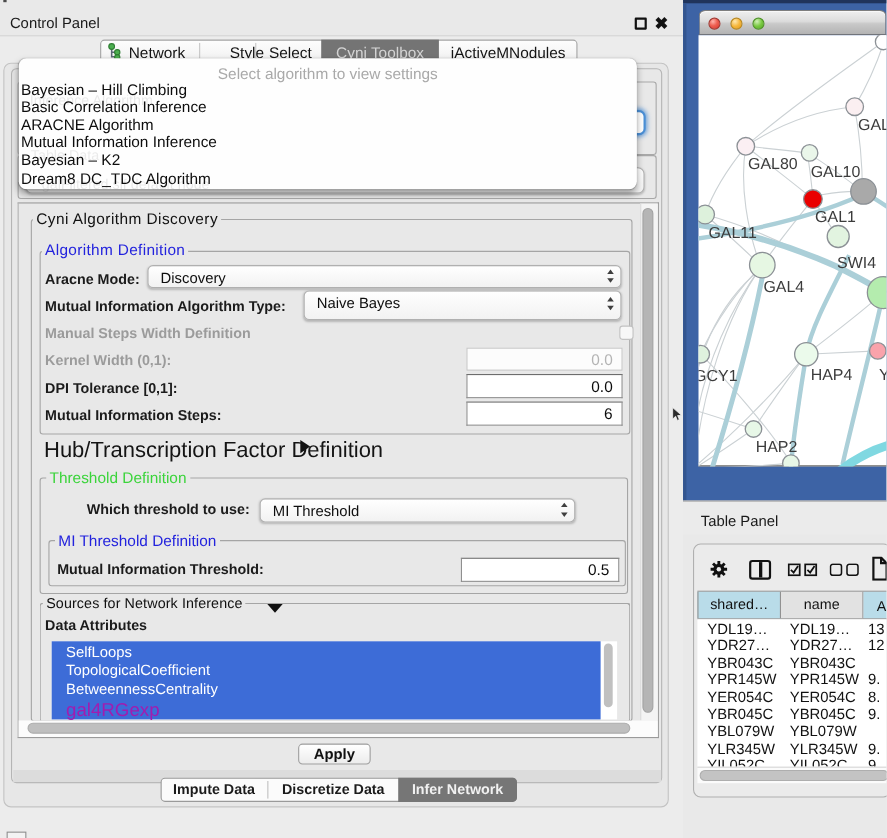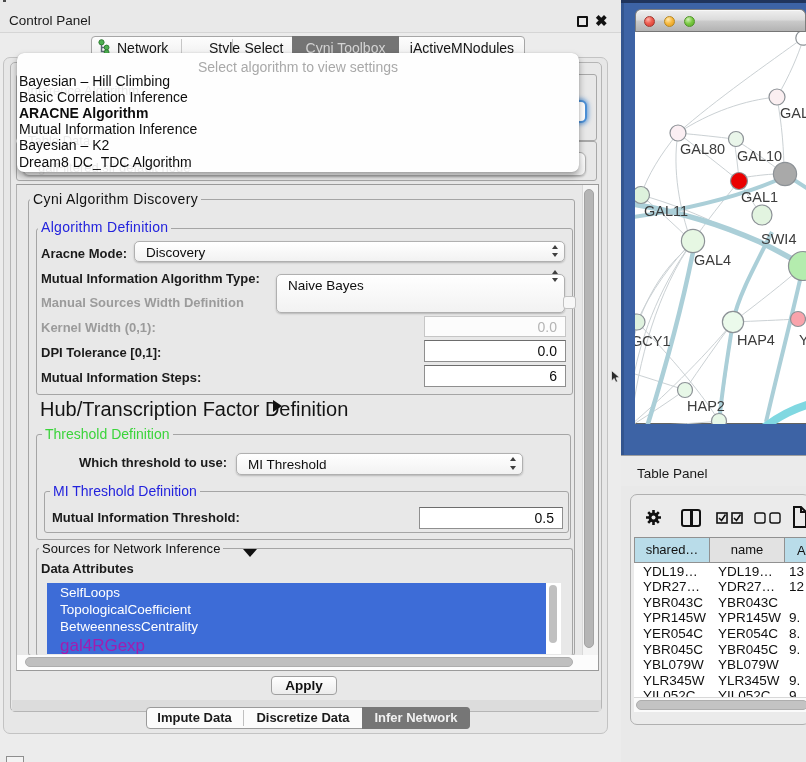--- a/index.html
+++ b/index.html
@@ -60,26 +60,26 @@
 <div class="gtitle" style="left:30px;top:193px;letter-spacing:.4px">Cyni Algorithm Discovery</div>
 <div class="gbox" style="left:36px;top:228px;width:537px;height:167px"></div>
 <div class="gtitle" style="left:38px;top:221px;color:#2323dd;letter-spacing:.3px">Algorithm Definition</div>
 <div class="lbl" style="left:41px;top:246px">Aracne Mode:</div>
 <div class="combo" style="left:134px;top:241px;width:431px;height:21px">
     <span class="ct">Discovery</span>
   </div>
 <div class="arr au" style="left:552px;top:244.5px"></div>
 <div class="arr ad" style="left:552px;top:253px"></div>
 <div class="lbl" style="left:41px;top:271px">Mutual Information Algorithm Type:</div>
-<div class="combo" style="left:276px;top:274px;width:289px;height:39px">
+<div class="combo" style="left:276px;top:264px;width:289px;height:27px">
     <span class="ct">Naive Bayes</span>
   </div>
 <div class="arr au" style="left:552px;top:269.5px"></div>
 <div class="arr ad" style="left:552px;top:278px"></div>
-<div class="lbl dis" style="left:41px;top:295px">Manual Sources Width Definition</div>
+<div class="lbl dis" style="left:41px;top:295px">Manual Steps Width Definition</div>
 <div class="ab" style="left:563px;top:296px;width:13px;height:13px;border:1px solid #c2c2c2;border-radius:3px;background:#f7f7f7"></div>
 <div class="lbl dis" style="left:41px;top:320px">Kernel Width (0,1):</div>
 <div class="inp" style="left:424px;top:316px;width:142px;height:21px;border-color:#c6c6c6;color:#b4b4b4;background:#fcfcfc">0.0</div>
 <div class="lbl" style="left:41px;top:345px">DPI Tolerance [0,1]:</div>
 <div class="inp" style="left:424px;top:340px;width:142px;height:22px">0.0</div>
 <div class="lbl" style="left:41px;top:370px">Mutual Information Steps:</div>
 <div class="inp" style="left:424px;top:365px;width:142px;height:22px">6</div>
 <div class="ab" style="left:40px;top:398px;font-size:20px;color:#141414">Hub/Transcription Factor Definition</div>
 <div class="ab" style="left:273px;top:400px;width:0;height:0;border-top:6px solid transparent;border-bottom:6px solid transparent;border-left:9px solid #111"></div>
 <div class="gbox" style="left:36px;top:434px;width:535px;height:106px"></div>
@@ -120,21 +120,21 @@
 <div class="lbl" style="left:362px;top:710px;width:108px;text-align:center;color:#f1f1f1">Infer Network</div>
 <div class="ab" style="left:6px;top:756px;width:18px;height:10px;border:1.5px solid #8e8e8e;background:#f3f3f3"></div>
 
 <div class="ab" style="left:17px;top:53px;width:562px;height:119px;background:#fefefe;border-radius:7px;box-shadow:0 4px 7px rgba(0,0,0,.35),0 0 1px rgba(0,0,0,.25)"></div>
 <div class="ab" style="left:27px;top:83px;font-size:13px;color:rgba(60,60,60,.11);white-space:nowrap">Inference Algorithm</div>
 <div class="ab" style="left:28px;top:133px;font-size:13px;color:rgba(60,60,60,.10);white-space:nowrap">Table Data</div>
 <div class="ab" style="left:38px;top:160px;font-size:13px;color:rgba(60,60,60,.11);white-space:nowrap">galFiltered.sif default node</div>
 <div class="ab" style="left:17px;top:59px;width:562px;text-align:center;font-size:14px;color:#a9a9a9">Select algorithm to view settings</div>
 <div class="pitem" style="top:72.5px">Bayesian – Hill Climbing</div>
 <div class="pitem" style="top:88.5px">Basic Correlation Inference</div>
-<div class="pitem" style="top:104.5px;font-weight:bold">ARACNE Algorithm</div>
+<div class="pitem" style="top:104.5px;font-weight:normal">ARACNE Algorithm</div>
 <div class="pitem" style="top:120.5px">Mutual Information Inference</div>
 <div class="pitem" style="top:137px">Bayesian – K2</div>
 <div class="pitem" style="top:154px">Dream8 DC_TDC Algorithm</div>
 
 <div class="ab" style="left:621px;top:0;width:185px;height:456px;background:#3d63a5"></div>
 <div class="ab" style="left:621px;top:0;width:185px;height:2.5px;background:#20345c"></div>
 <div class="ab" style="left:621px;top:2.5px;width:3px;height:453px;background:#33558f"></div>
 
 <div class="ab" style="left:635px;top:9px;width:171px;height:23px;border-radius:6px 6px 0 0;background:linear-gradient(#efefef 0%,#dcdcdc 45%,#c9c9c9 55%,#b3b3b3 100%);border:1px solid #7e7e7e;border-bottom:1px solid #767676;box-shadow:inset 0 1px 0 #f8f8f8"></div>
 <div class="ab" style="left:644px;top:15.5px;width:11px;height:11px;border-radius:50%;background:radial-gradient(circle at 35% 28%,#ffb3ab 0%,#ee5f52 45%,#d6352b 100%);border:1px solid #a33730"></div>

